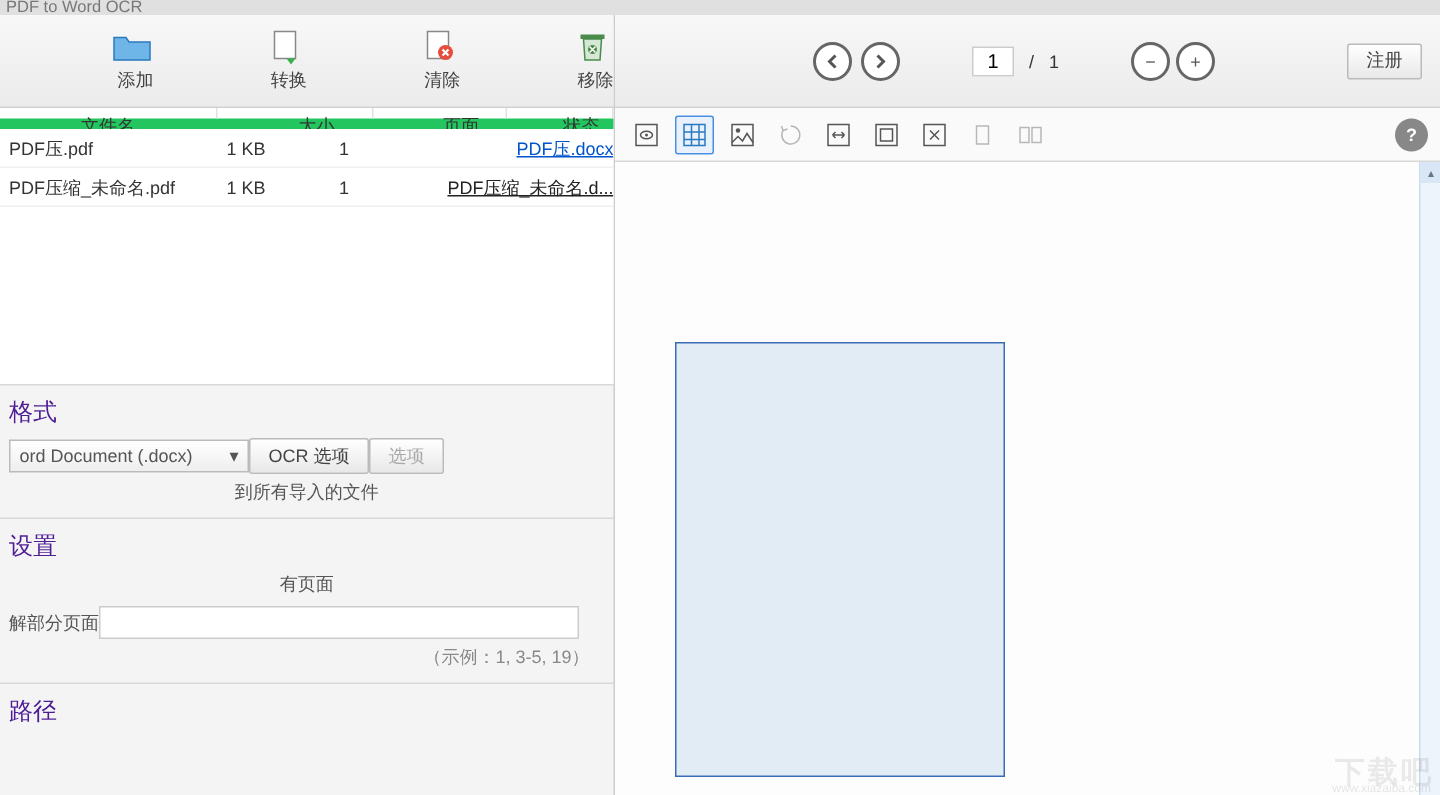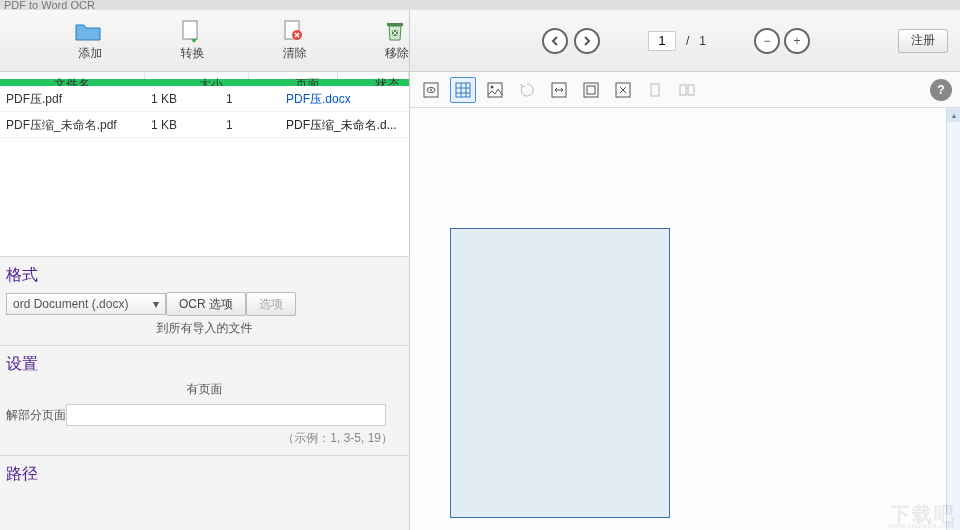--- a/index.html
+++ b/index.html
@@ -19,21 +19,21 @@
 .table-header { display: flex; background: #fff; border-bottom: 7px solid #22c55e; height: 14px; gap: 29px; }
 .th { border-right: 1px solid #e2e2e2; text-align: center; line-height: 24px; color: #333; font-size: 12px; }
 .col-name { width: 145px; }
 .col-size { width: 75px; }
 .col-page { width: 60px; }
 .col-status { flex: 1; }
 
 .table-rows { background: #fff; flex: 0 0 170px; overflow: hidden; }
 .tr { display: flex; height: 26px; line-height: 26px; border-bottom: 1px solid #f0f0f0; }
 .td { padding-left: 6px; overflow: hidden; white-space: nowrap; text-overflow: ellipsis; }
-.td.col-status { color: #0055cc; cursor: pointer; }
+.td.col-status { color: #0055cc; text-decoration: underline; cursor: pointer; text-align: right; }
 .tr.sel .td.col-status { color: #222; }
 
 .section { padding: 8px 6px; border-top: 1px solid #d8d8d8; color: #555; }
 .section-title { font-size: 16px; margin-bottom: 6px; color: #4c1d95; }
 .row-controls { display: flex; align-items: center; margin-bottom: 4px; }
 .select-box { width: 160px; height: 22px; border: 1px solid #bbb; background: linear-gradient(#fff,#eee); display: flex; align-items: center; justify-content: space-between; padding: 0 6px; cursor: pointer; }
 .btn { height: 24px; padding: 0 12px; border: 1px solid #bbb; background: linear-gradient(#fff,#e8e8e8); border-radius: 2px; cursor: pointer; color: #444; font-size: 12px; display: inline-flex; align-items: center; }
 .btn.dim { color: #aaa; }
 .hint { margin-top: 0; text-align: center; }
 .input-text { height: 22px; width: 320px; border: 1px solid #ccc; background: #fff; padding: 0 4px; }

